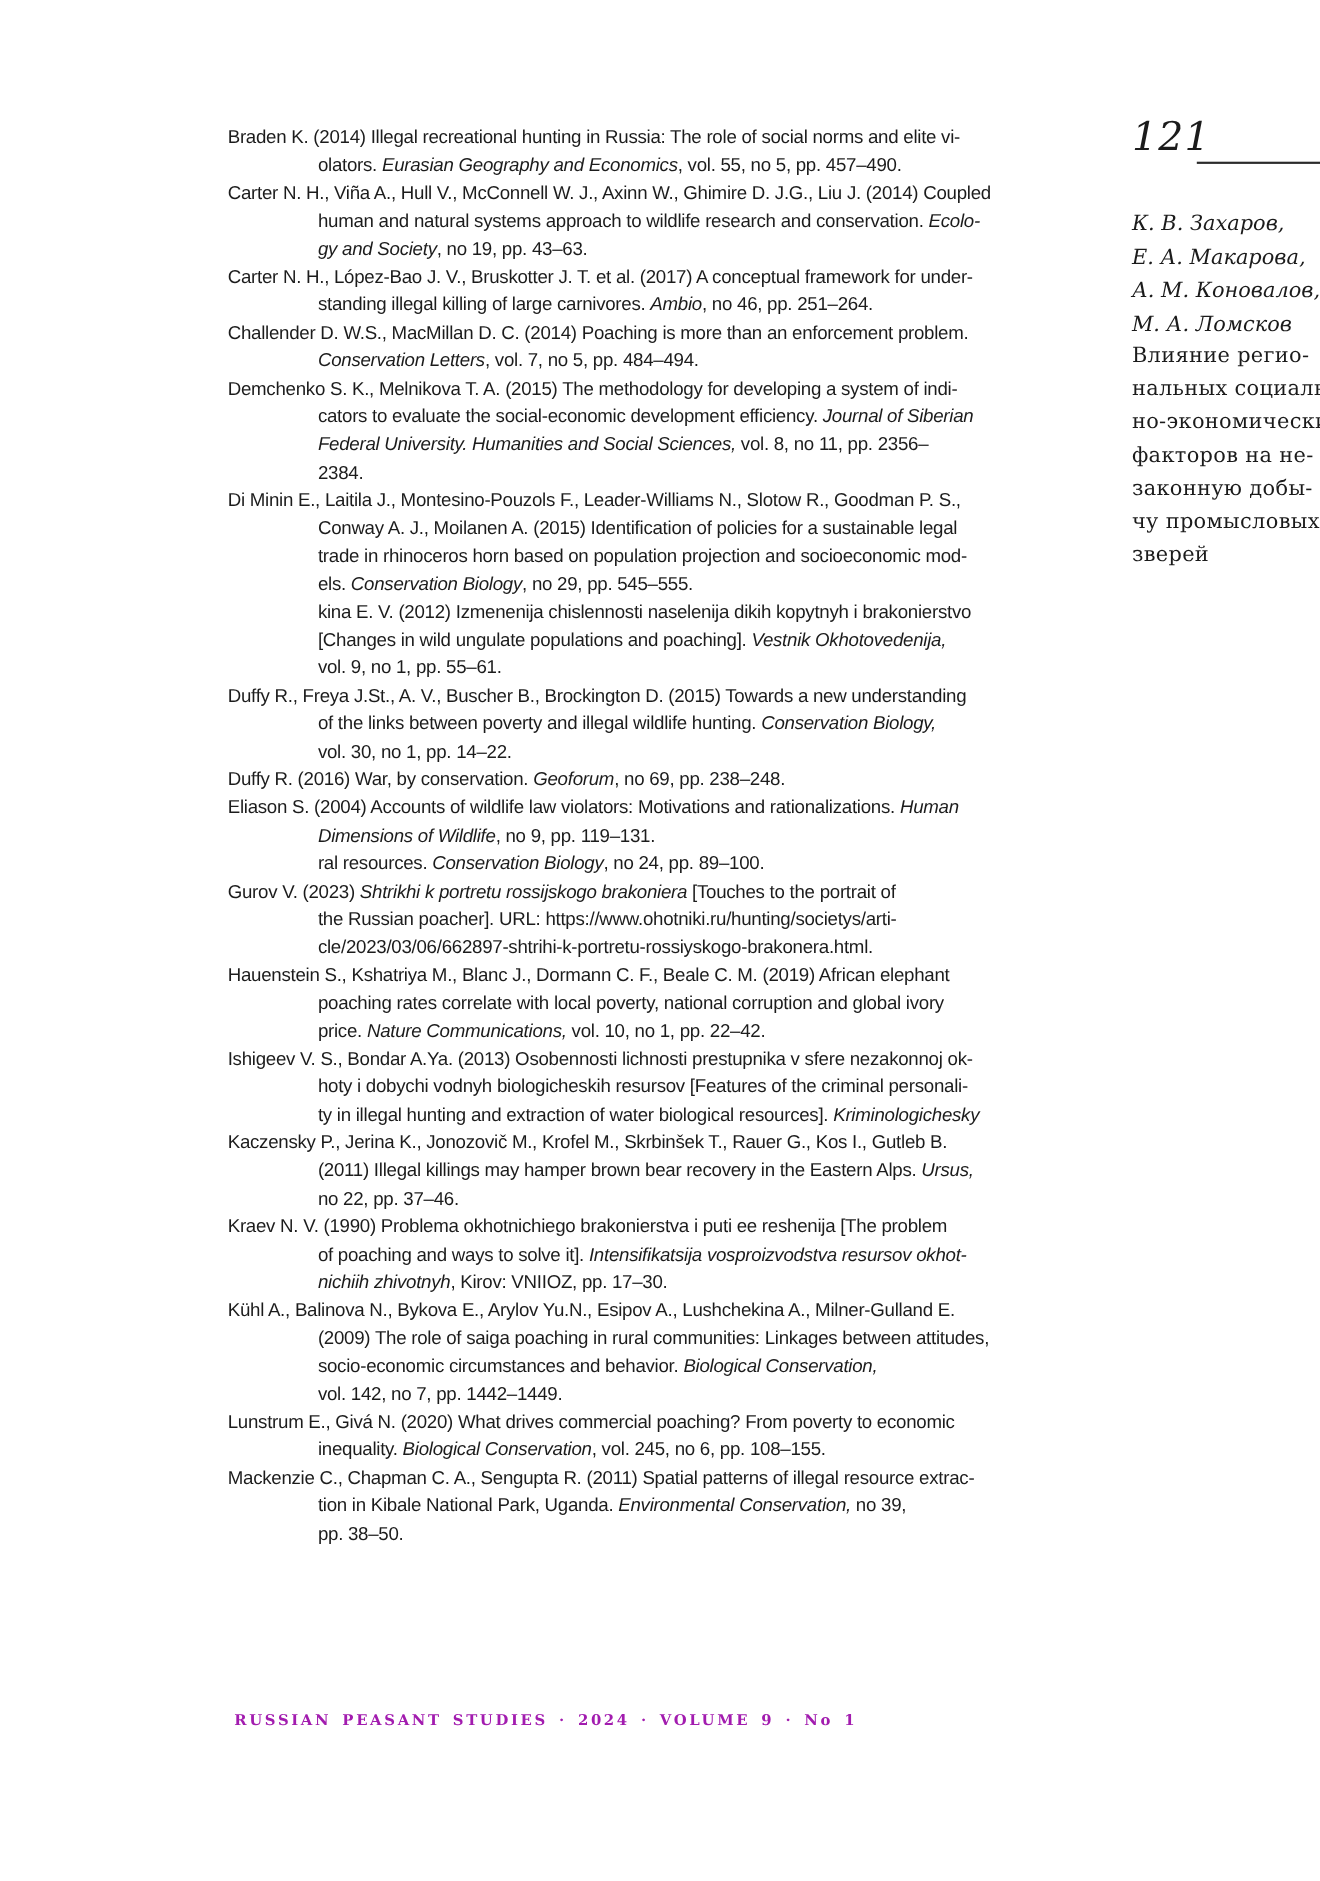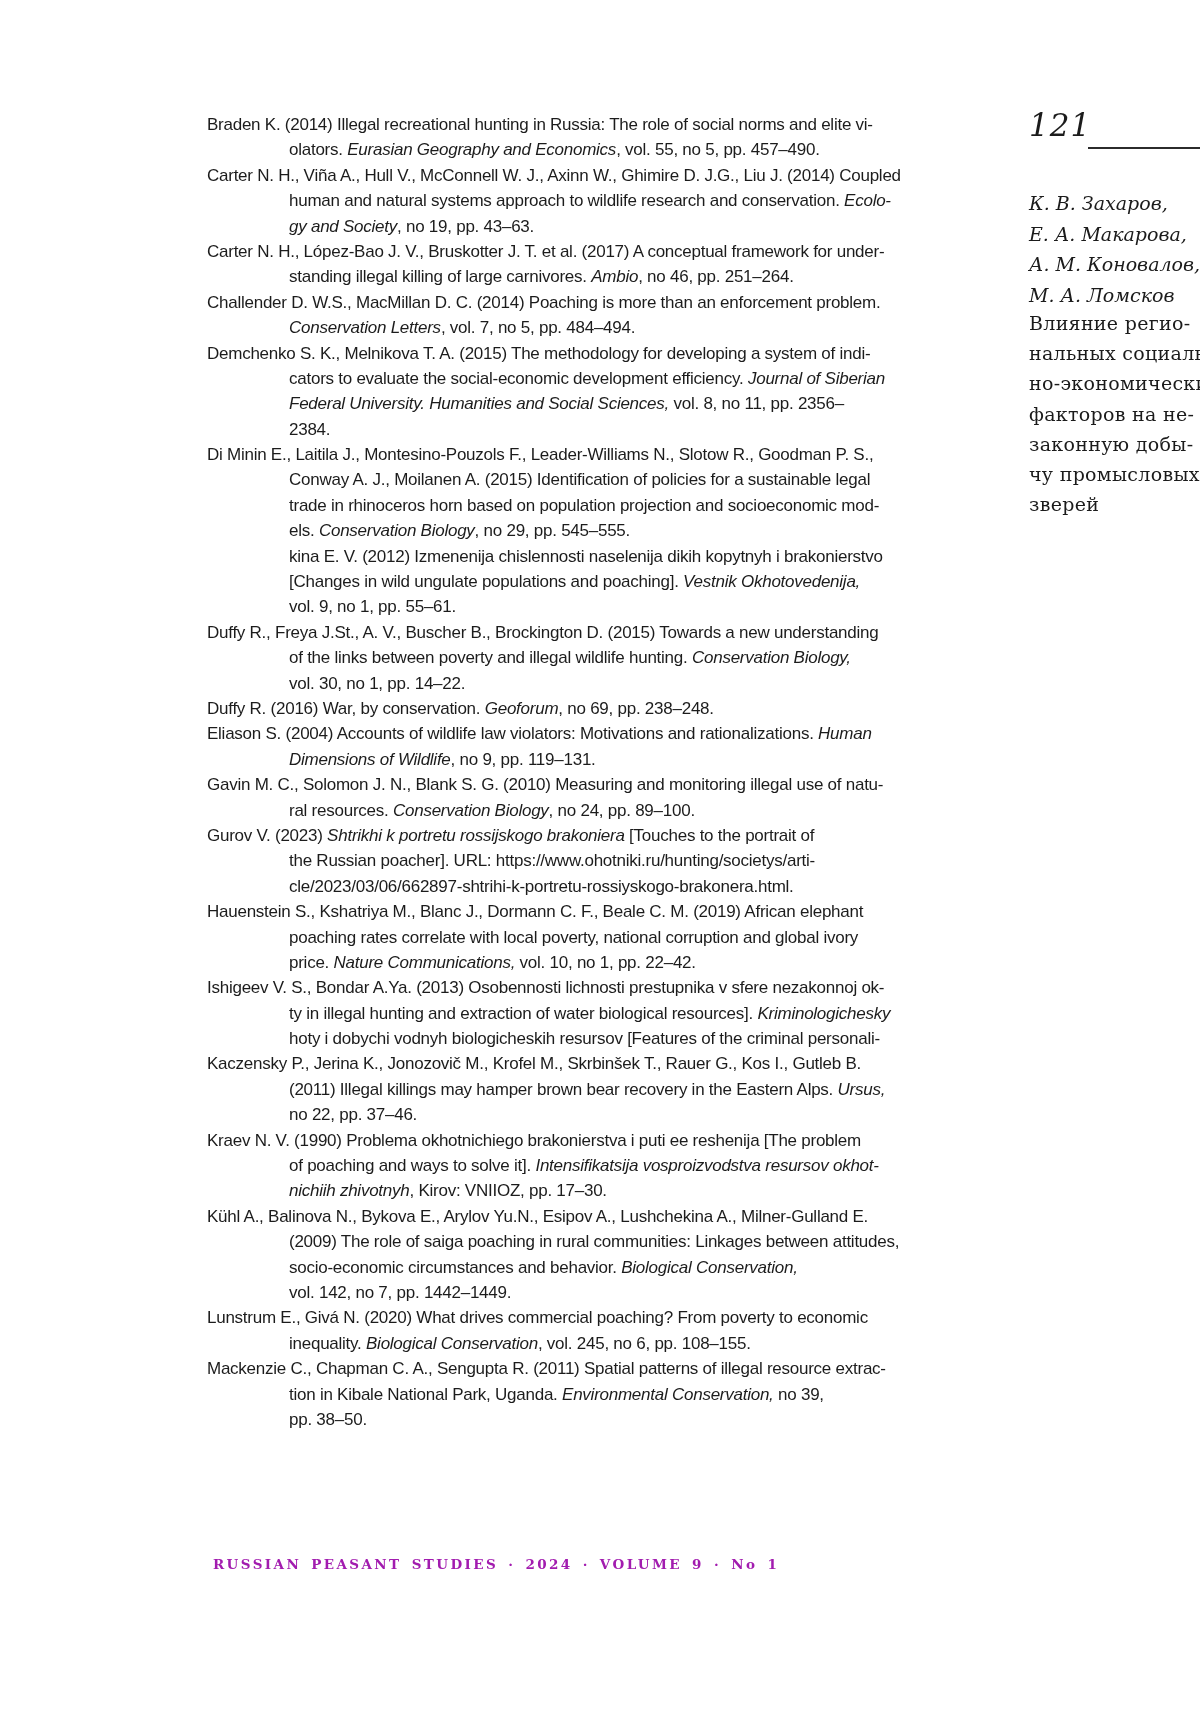--- a/index.html
+++ b/index.html
@@ -27,21 +27,21 @@
     color:#1c1c1c;
   }
   .ref-line.cont{padding-left:82px;}
   .it{font-style:italic;}
 
   
   .pagenum{
     position:absolute;left:988px;top:108px;
     font-family:"DejaVu Serif","Liberation Serif",serif;
     font-style:italic;
-    font-size:31px;line-height:34px;
+    font-size:36px;line-height:34px;
     color:#1b1b1b;
     letter-spacing:1px;
   }
   .pagenum-rule{
     position:absolute;left:1047px;top:147px;width:153px;height:2px;
     background:#2b2b2b;
   }
   .sidebar-authors{
     position:absolute;left:988px;top:188px;width:212px;
   }
@@ -119,37 +119,36 @@
         <div class="ref-line cont"><span>vol. 30, no 1, pp. 14–22.</span></div>
       </div>
       <div>
         <div class="ref-line"><span>Duffy R. (2016) War, by conservation. </span><span class="it">Geoforum</span><span>, no 69, pp. 238–248.</span></div>
       </div>
       <div>
         <div class="ref-line"><span>Eliason S. (2004) Accounts of wildlife law violators: Motivations and rationalizations. </span><span class="it">Human</span></div>
         <div class="ref-line cont"><span class="it">Dimensions of Wildlife</span><span>, no 9, pp. 119–131.</span></div>
       </div>
       <div>
-        <div class="ref-line"><span>Gavin M. C., Solomon J. N., Blank S. G. (2010) Measuring and monitoring illegal use of natu-</span></div>
         <div class="ref-line cont"><span>ral resources. </span><span class="it">Conservation Biology</span><span>, no 24, pp. 89–100.</span></div>
       </div>
       <div>
         <div class="ref-line"><span>Gurov V. (2023) </span><span class="it">Shtrikhi k portretu rossijskogo brakoniera</span><span> [Touches to the portrait of</span></div>
         <div class="ref-line cont"><span>the Russian poacher]. URL: https://www.ohotniki.ru/hunting/societys/arti-</span></div>
         <div class="ref-line cont"><span>cle/2023/03/06/662897-shtrihi-k-portretu-rossiyskogo-brakonera.html.</span></div>
       </div>
       <div>
         <div class="ref-line"><span>Hauenstein S., Kshatriya M., Blanc J., Dormann C. F., Beale C. M. (2019) African elephant</span></div>
         <div class="ref-line cont"><span>poaching rates correlate with local poverty, national corruption and global ivory</span></div>
         <div class="ref-line cont"><span>price. </span><span class="it">Nature Communications,</span><span> vol. 10, no 1, pp. 22–42.</span></div>
       </div>
       <div>
         <div class="ref-line"><span>Ishigeev V. S., Bondar A.Ya. (2013) Osobennosti lichnosti prestupnika v sfere nezakonnoj ok-</span></div>
+        <div class="ref-line cont"><span>hoty i dobychi vodnyh biologicheskih resursov [Features of the criminal personali-</span></div>
         <div class="ref-line cont"><span>ty in illegal hunting and extraction of water biological resources]. </span><span class="it">Kriminologichesky</span></div>
-        <div class="ref-line cont"><span>hoty i dobychi vodnyh biologicheskih resursov [Features of the criminal personali-</span></div>
       </div>
       <div>
         <div class="ref-line"><span>Kaczensky P., Jerina K., Jonozovič M., Krofel M., Skrbinšek T., Rauer G., Kos I., Gutleb B.</span></div>
         <div class="ref-line cont"><span>(2011) Illegal killings may hamper brown bear recovery in the Eastern Alps. </span><span class="it">Ursus,</span></div>
         <div class="ref-line cont"><span>no 22, pp. 37–46.</span></div>
       </div>
       <div>
         <div class="ref-line"><span>Kraev N. V. (1990) Problema okhotnichiego brakonierstva i puti ee reshenija [The problem</span></div>
         <div class="ref-line cont"><span>of poaching and ways to solve it]. </span><span class="it">Intensifikatsija vosproizvodstva resursov okhot-</span></div>
         <div class="ref-line cont"><span class="it">nichiih zhivotnyh</span><span>, Kirov: VNIIOZ, pp. 17–30.</span></div>

